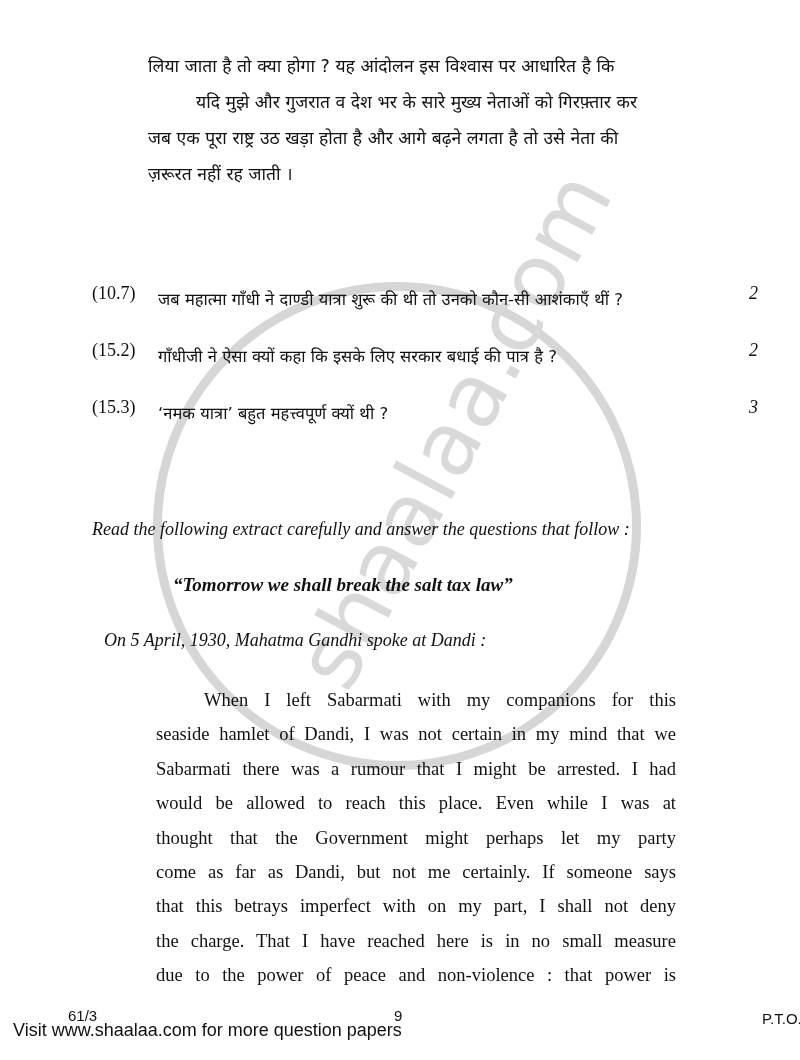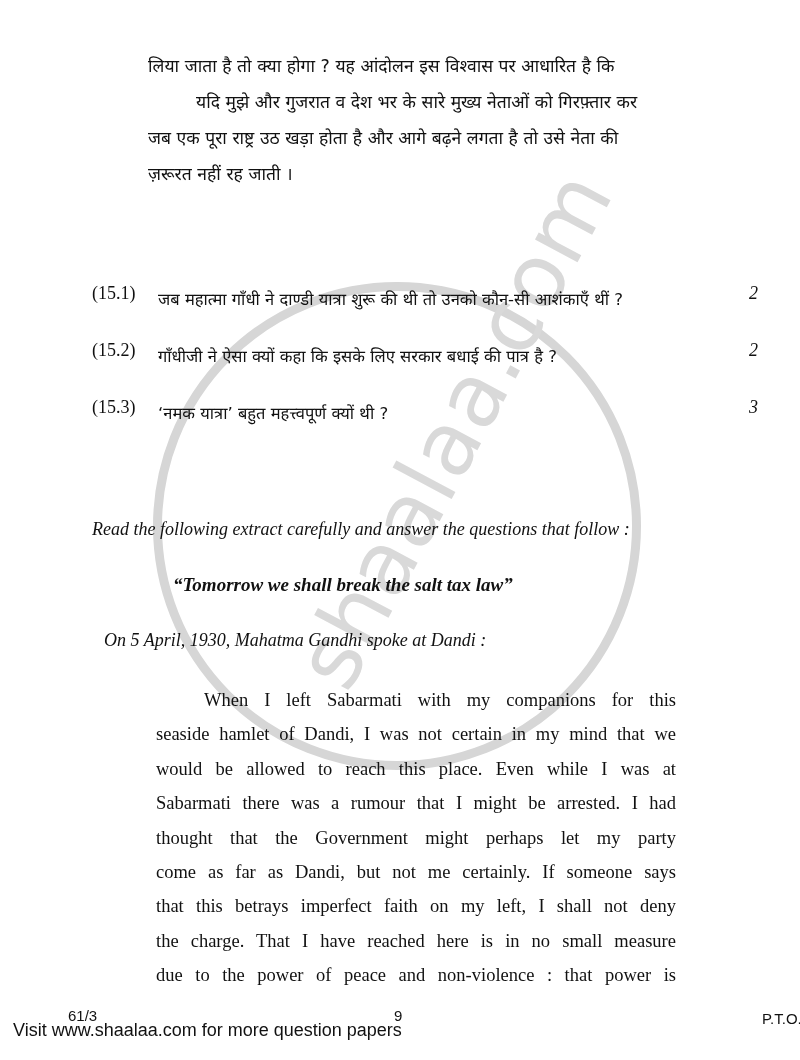--- a/index.html
+++ b/index.html
@@ -34,21 +34,21 @@
 <div class="content">
 
   <div class="hindi-para hindi" style="top:48px;">
     <span class="line">लिया जाता है तो क्या होगा ? यह आंदोलन इस विश्वास पर आधारित है कि</span>
     <span class="line" style="text-indent:48px;">यदि मुझे और गुजरात व देश भर के सारे मुख्य नेताओं को गिरफ़्तार कर</span>
     <span class="line">जब एक पूरा राष्ट्र उठ खड़ा होता है और आगे बढ़ने लगता है तो उसे नेता की</span>
     <span class="line">ज़रूरत नहीं रह जाती ।</span>
   </div>
 
   <div class="q-row" style="top:283px;">
-    <span class="q-num">(15.1)</span>
+    <span class="q-num">(10.7)</span>
     <span class="q-text">जब महात्मा गाँधी ने दाण्डी यात्रा शुरू की थी तो उनको कौन-सी आशंकाएँ थीं ?</span>
     <span class="q-marks">2</span>
   </div>
   <div class="q-row" style="top:340px;">
     <span class="q-num">(15.2)</span>
     <span class="q-text">गाँधीजी ने ऐसा क्यों कहा कि इसके लिए सरकार बधाई की पात्र है ?</span>
     <span class="q-marks">2</span>
   </div>
   <div class="q-row" style="top:397px;">
     <span class="q-num">(15.3)</span>
@@ -56,25 +56,25 @@
     <span class="q-marks">3</span>
   </div>
 
   <div class="abs eng" style="left:92px; top:519px;">Read the following extract carefully and answer the questions that follow :</div>
   <div class="abs eng" style="left:173px; top:574px; font-weight:bold; font-size:19px;">“Tomorrow we shall break the salt tax law”</div>
   <div class="abs eng" style="left:104px; top:630px;">On 5 April, 1930, Mahatma Gandhi spoke at Dandi :</div>
 
   <div class="extract" style="top:683px;">
     <span class="line first">When I left Sabarmati with my companions for this</span>
     <span class="line">seaside hamlet of Dandi, I was not certain in my mind that we</span>
+    <span class="line">Sabarmati there was a rumour that I might be arrested. I had</span>
     <span class="line">would be allowed to reach this place. Even while I was at</span>
-    <span class="line">Sabarmati there was a rumour that I might be arrested. I had</span>
     <span class="line">thought that the Government might perhaps let my party</span>
     <span class="line">come as far as Dandi, but not me certainly. If someone says</span>
-    <span class="line">that this betrays imperfect faith on my left, I shall not deny</span>
+    <span class="line">that this betrays imperfect with on my part, I shall not deny</span>
     <span class="line">the charge. That I have reached here is in no small measure</span>
     <span class="line">due to the power of peace and non-violence : that power is</span>
   </div>
 
   <div class="footer" style="left:21px; top:1007px; font-size:15px;margin-left:47px;">61/3</div>
   <div class="footer" style="left:394px; top:1007px; font-size:15px;">9</div>
   <div class="footer" style="left:762px; top:1010px; font-size:15px;">P.T.O.</div>
   <div class="footer" style="left:13px; top:1020px; font-size:18px;">Visit www.shaalaa.com for more question papers</div>
 </div>
 

